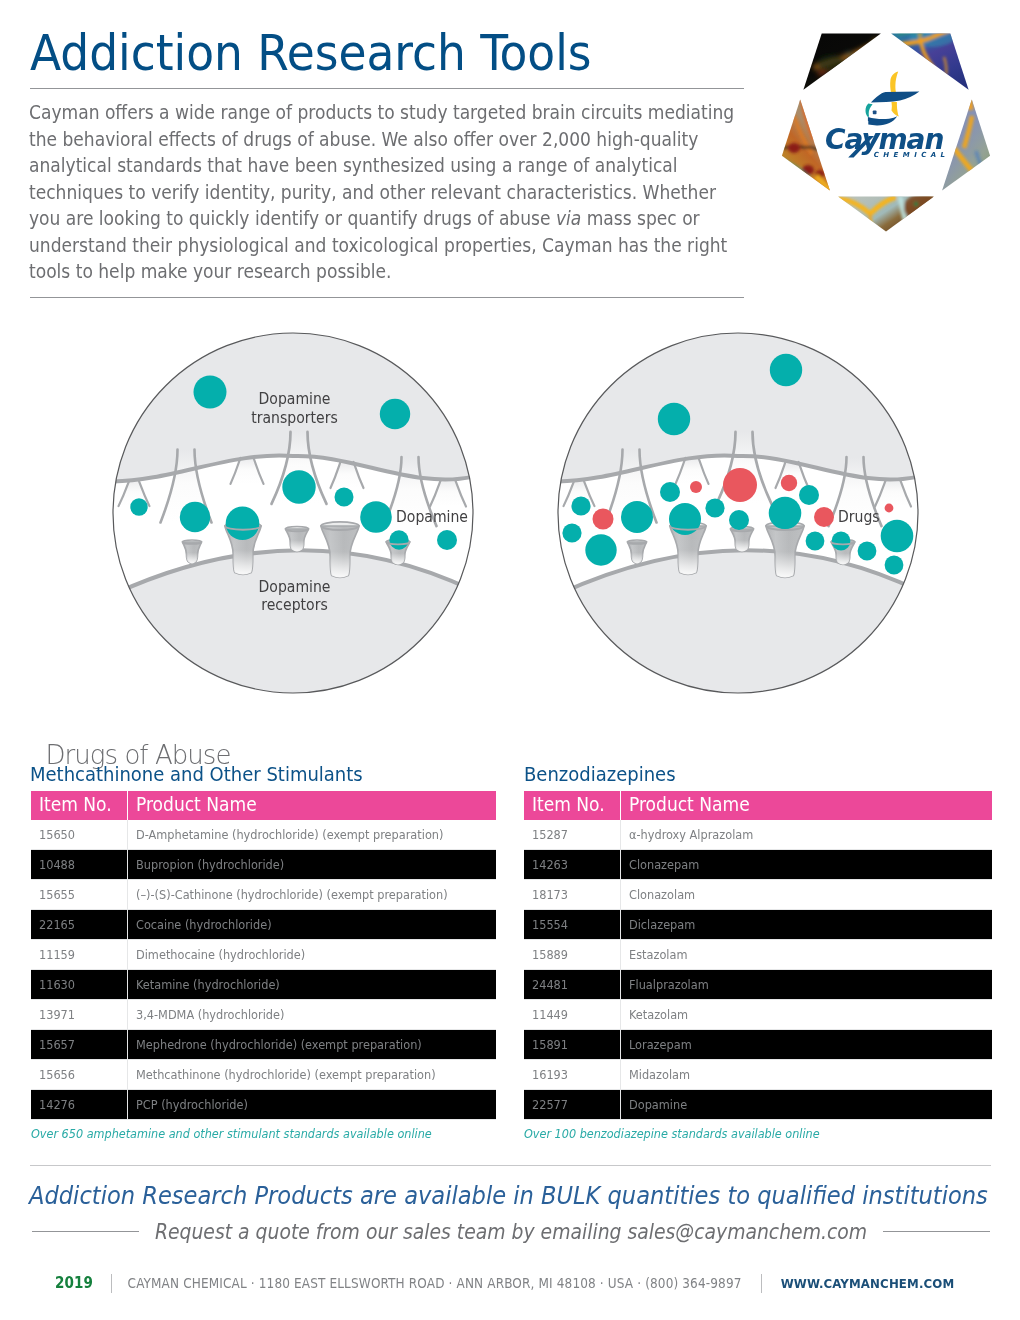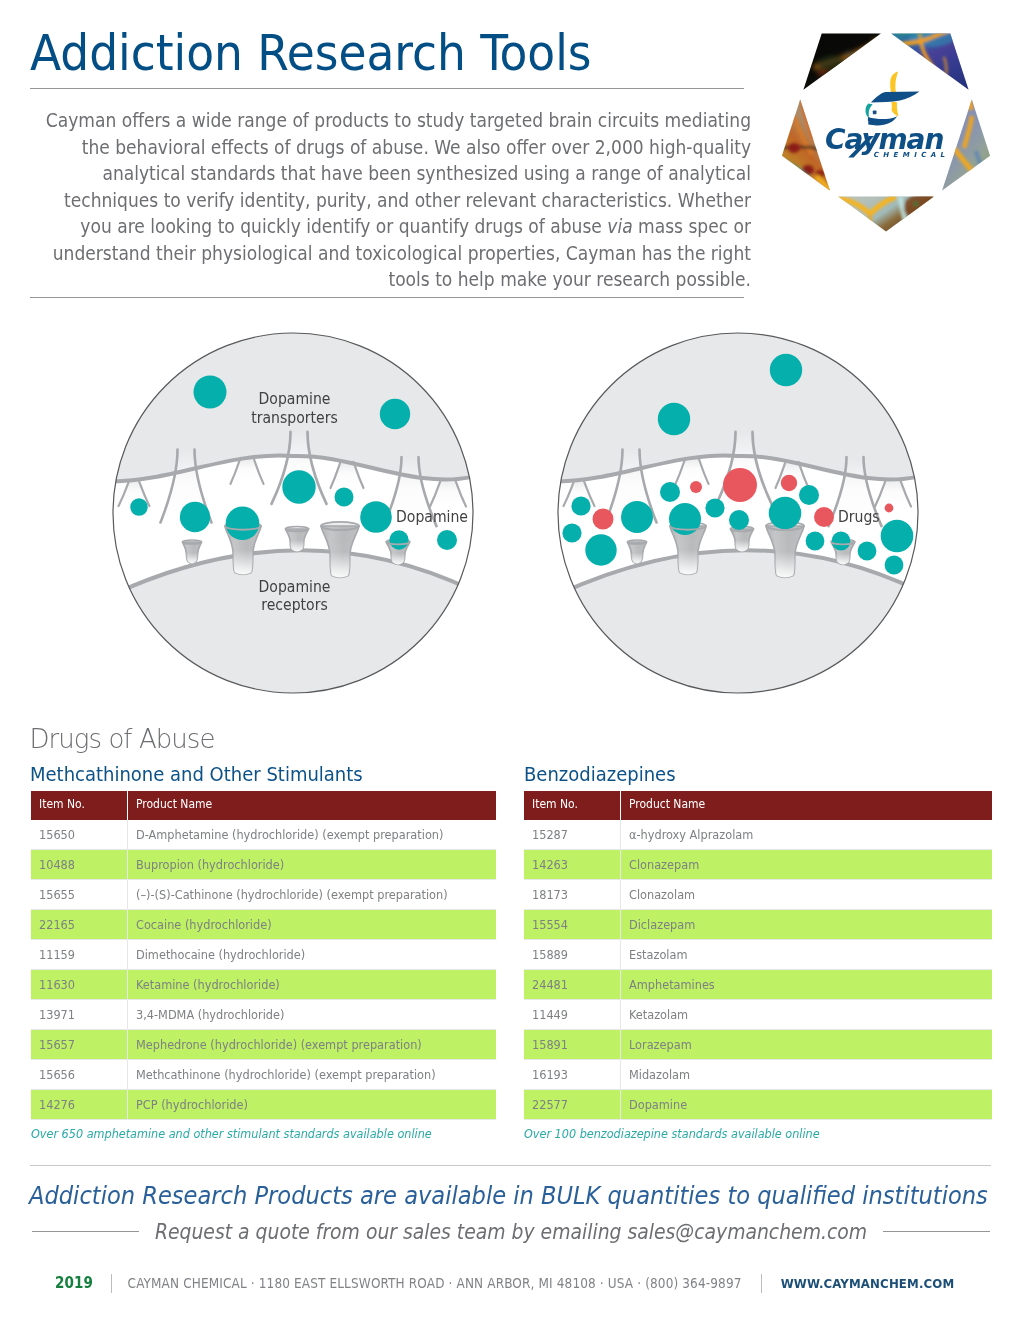--- a/index.html
+++ b/index.html
@@ -7,57 +7,57 @@
        font-family:"DejaVu Sans Condensed","DejaVu Sans",sans-serif;overflow:hidden;
        -webkit-font-smoothing:antialiased;}
   .page{position:relative;width:913px;height:1320px;}
 
   
   #page-title{position:absolute;left:30px;top:25px;margin:0;
     font-size:50.6px;font-weight:400;letter-spacing:0px;
     color:#034e85;line-height:56px;white-space:nowrap;}
   #title-rule{position:absolute;left:30px;top:88px;width:714px;height:1px;
     background:#939598;}
-  #intro{position:absolute;left:29px;top:99px;width:714px;margin:8px;
-    font-size:19px;line-height:26.5px;color:#6d6e71;font-weight:400;text-align:right;}
+  #intro{position:absolute;left:29px;top:99px;width:714px;margin:0;
+    font-size:19px;line-height:26.5px;color:#6d6e71;font-weight:400;}
   #intro i{font-style:italic;}
   #intro-rule{position:absolute;left:30px;top:297px;width:714px;height:1px;
     background:#939598;}
 
   
   #logo{position:absolute;left:770px;top:18px;width:232px;height:228px;}
 
   
   .figure{position:absolute;width:362px;height:362px;}
   #fig-left{left:112px;top:332px;}
   #fig-right{left:557px;top:332px;}
   .figure text{font-family:"DejaVu Sans Condensed","DejaVu Sans",sans-serif;
     font-size:15.6px;fill:#414042;}
 
   
-  #section-title{position:absolute;left:29.5px;top:724px;margin:0;
+  #section-title{position:absolute;left:29.5px;top:724px;margin:16px;
     font-family:"DejaVu Sans",sans-serif;font-size:26px;font-weight:200;
     letter-spacing:-0.95px;color:#6d6e71;line-height:30px;}
   .table-heading{position:absolute;margin:0;font-size:20px;font-weight:400;
     color:#0c5288;line-height:20px;}
   #heading-left{left:30px;top:764px;}
   #heading-right{left:524px;top:764px;}
 
   
   .prod-table{position:absolute;border-collapse:collapse;table-layout:fixed;}
   #table-left{left:31px;top:791px;width:465px;}
   #table-right{left:524px;top:791px;width:468px;}
-  .prod-table th{background:#7f1d1d;color:#ffffff;font-weight:400;
-    font-size:12px;text-align:left;height:27px;padding:0 0 2px 8px;
+  .prod-table th{background:#ec4899;color:#ffffff;font-weight:400;
+    font-size:19px;text-align:left;height:27px;padding:0 0 2px 8px;
     vertical-align:middle;line-height:17px;}
   .prod-table th.c1{width:88px;border-right:1.2px solid #ffffff;}
   .prod-table td{font-size:12.6px;color:#7e8083;height:29px;padding:0 0 0 8px;
     vertical-align:middle;border-bottom:1px solid #e6e7e8;line-height:14px;}
   .prod-table td.c1{border-right:1px solid #e6e7e8;}
-  .prod-table tr.alt td{background:#bef264;}
+  .prod-table tr.alt td{background:#000000;}
   .table-note{position:absolute;margin:0;font-size:12.5px;font-style:italic;
     font-weight:400;color:#29aaa6;line-height:16px;white-space:nowrap;}
   #note-left{left:31px;top:1126px;}
   #note-right{left:524px;top:1126px;}
 
   
   #footer-rule{position:absolute;left:30px;top:1165px;width:961px;height:1px;
     background:#c7c8ca;}
   #bulk-line{position:absolute;left:29px;top:1181px;width:960px;text-align:left;
     margin:0;font-size:25.1px;font-style:italic;font-weight:400;color:#2a6099;
@@ -513,21 +513,21 @@
         <tr class="alt">
           <td class="c1">15554</td>
           <td>Diclazepam</td>
         </tr>
         <tr>
           <td class="c1">15889</td>
           <td>Estazolam</td>
         </tr>
         <tr class="alt">
           <td class="c1">24481</td>
-          <td>Amphetamines</td>
+          <td>Flualprazolam</td>
         </tr>
         <tr>
           <td class="c1">11449</td>
           <td>Ketazolam</td>
         </tr>
         <tr class="alt">
           <td class="c1">15891</td>
           <td>Lorazepam</td>
         </tr>
         <tr>

